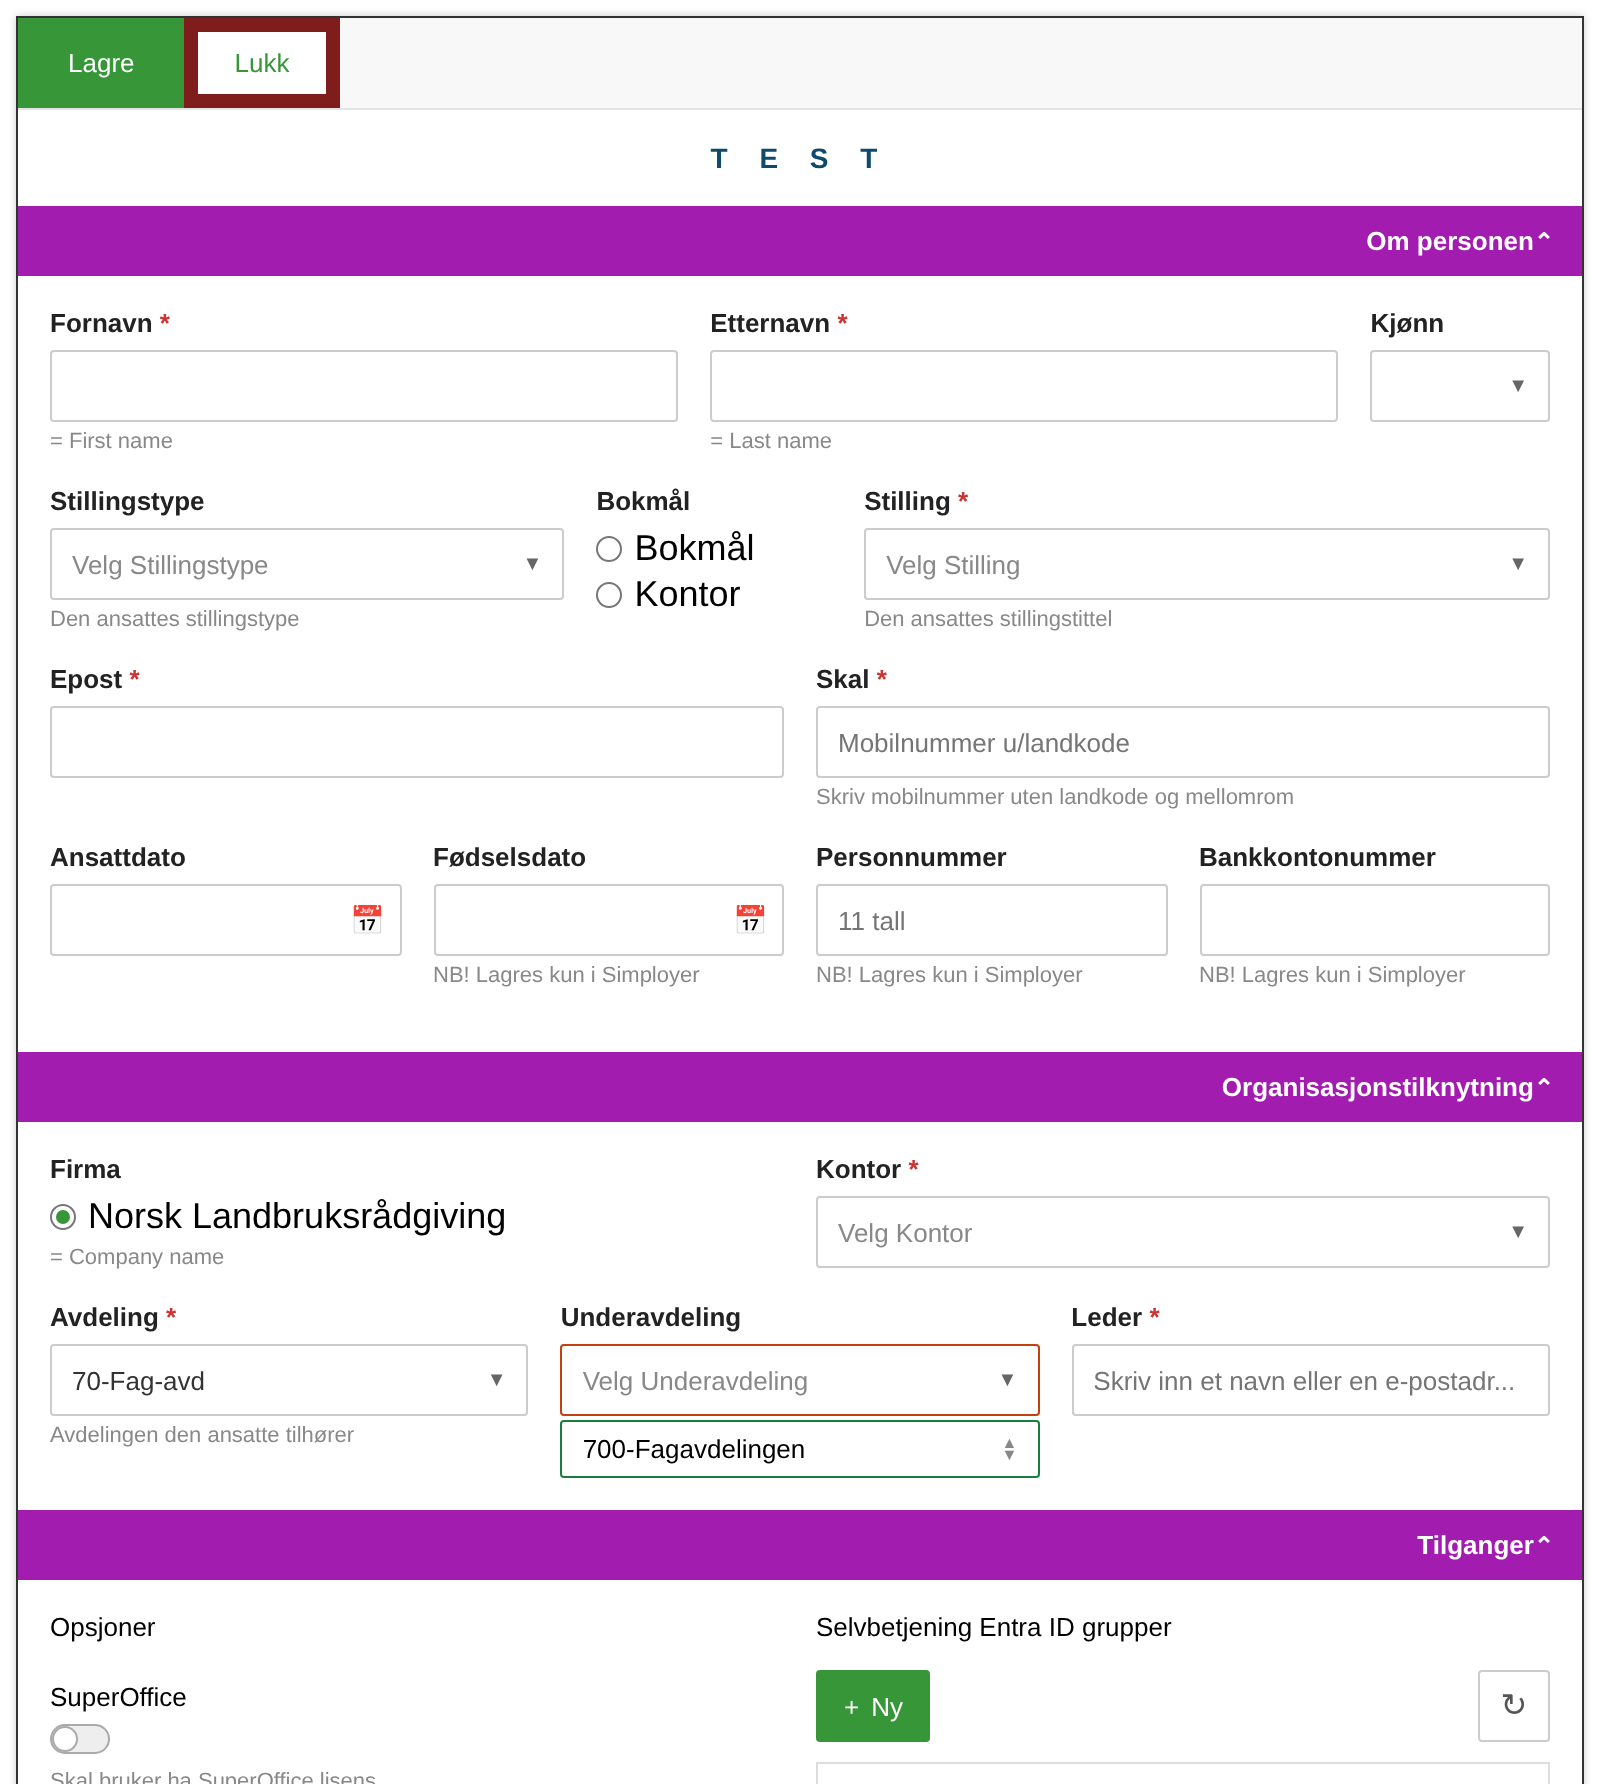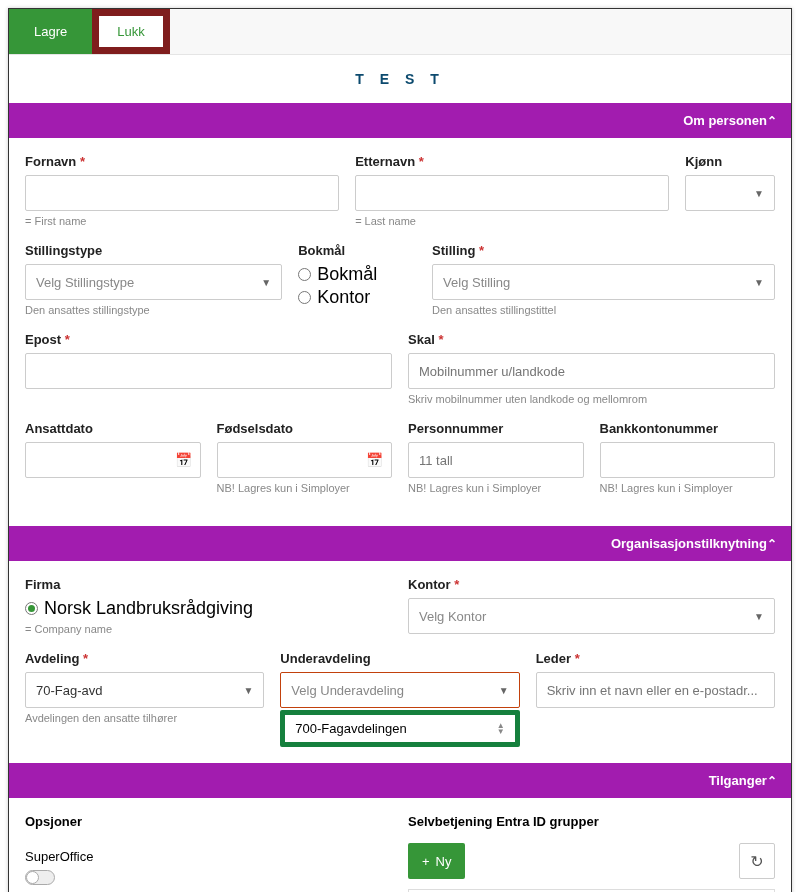--- a/index.html
+++ b/index.html
@@ -19,29 +19,29 @@
 .input,.select,.combo{width:100%;height:36px;border:1px solid #ccc;border-radius:2px;padding:0 10px;font-size:13px;background:#fff}
 .select,.combo{display:flex;align-items:center;justify-content:space-between;color:#333;cursor:pointer}
 .select.placeholder,.combo.placeholder{color:#888}
 .caret{font-size:10px;color:#666}
 .help{font-size:11px;color:#888;margin-top:4px}
 .date-wrap{position:relative}
 .date-icn{position:absolute;right:8px;top:50%;transform:translateY(-50%);color:#555;font-size:14px}
 .radio-opt{display:flex;align-items:center;gap:6px;font-size:18px;margin-bottom:2px}
 .radio-circle{width:13px;height:13px;border:1px solid #777;border-radius:50%;display:inline-flex;align-items:center;justify-content:center}
 .radio-circle.on::after{content:"";width:7px;height:7px;background:#369638;border-radius:50%}
-.subhdr{font-size:13px;font-weight:700;margin-bottom:10px}
+.subhdr{font-size:13px;font-weight:400;margin-bottom:10px}
 .toggle{width:30px;height:15px;border-radius:8px;border:1px solid #aaa;background:#eee;position:relative}
 .toggle::after{content:"";position:absolute;width:11px;height:11px;background:#fff;border:1px solid #aaa;border-radius:50%;top:0;left:0}
 .newbtn{background:#369638;color:#fff;border:none;padding:9px 14px;font-size:13px;border-radius:2px;cursor:pointer;display:inline-flex;align-items:center;gap:6px}
 .iconbtn{width:36px;height:36px;border:1px solid #ccc;background:#fff;display:flex;align-items:center;justify-content:center;cursor:pointer;border-radius:2px;color:#555}
 .table-hdr{display:flex;border:1px solid #ddd;margin-top:10px}
 .th-chk{width:40px;padding:10px}
 .th-name{flex:1;padding:10px;font-size:13px}
-.combo-drop{border:5px solid #15803d;border-radius:2px;padding:6px 10px;font-size:13px;background:#fff;margin-top:2px;display:flex;justify-content:space-between;align-items:center}
+.combo-drop{border:1px solid #15803d;border-radius:2px;padding:6px 10px;font-size:13px;background:#fff;margin-top:2px;display:flex;justify-content:space-between;align-items:center}
 .spinner{display:flex;flex-direction:column;font-size:8px;color:#888;line-height:6px}
 .combo-active{border:1px solid #c2410c}
 </style>
 </head>
 <body>
 
 <div class="page">
   <div class="toolbar">
     <button class="btn btn-primary">Lagre</button>
     <button class="btn">Lukk</button>

